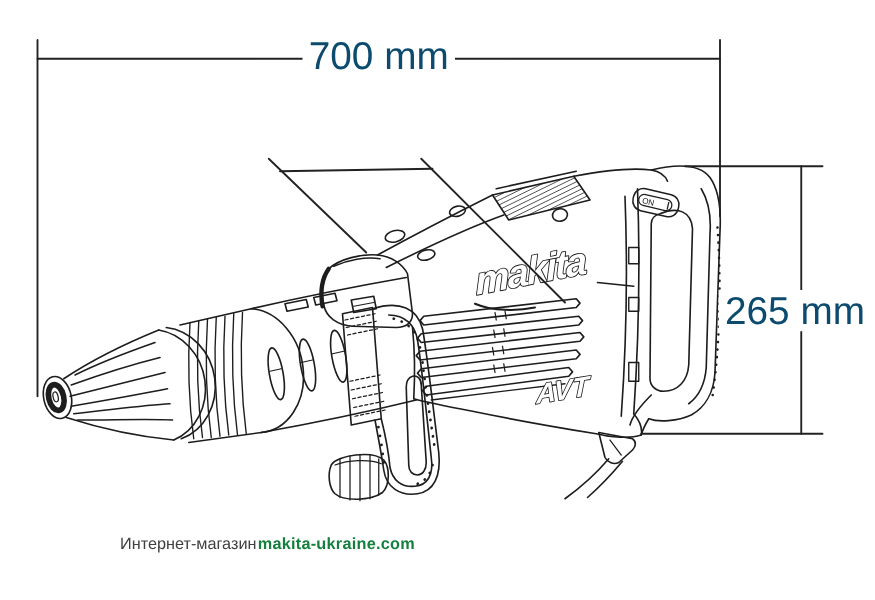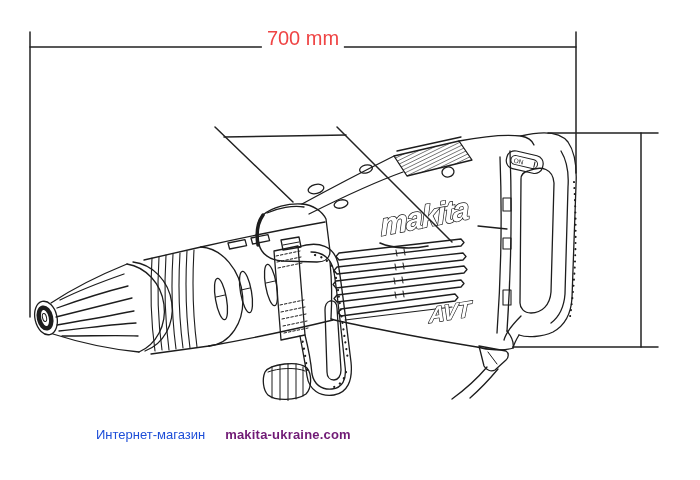--- a/index.html
+++ b/index.html
@@ -3,28 +3,28 @@
 <meta charset="utf-8">
 <style>
   html,body{margin:0;padding:0;background:#fff;}
   .canvas{
     position:relative;width:700px;height:480px;background:#fff;
     font-family:"Liberation Sans",sans-serif;overflow:hidden;
   }
   .canvas svg{position:absolute;left:0;top:0;}
   .dim-label{
     position:absolute;transform:translateX(-50%);
-    background:#fff;color:#ef4444;font-size:20px;line-height:1.08;
+    background:#fff;color:#0c4a6e;font-size:31px;line-height:1.08;
     padding:0 5px;white-space:nowrap;letter-spacing:0;
   }
   .watermark{
     position:absolute;left:96px;top:427px;font-size:13px;white-space:nowrap;
   }
-  .wm-prefix{color:#1d4ed8;}
-  .wm-site{color:#701a75;font-weight:bold;margin-left:20px;letter-spacing:.2px;}
+  .wm-prefix{color:#404040;}
+  .wm-site{color:#15803d;font-weight:bold;margin-left:1px;letter-spacing:.2px;}
 </style>
 </head>
 <body>
 
 <div class="canvas">
 
   <svg width="700" height="480" viewBox="0 0 700 480" fill="none" stroke="#1d1d1d" stroke-width="1.3" stroke-linecap="round" stroke-linejoin="round">
 
     <defs>
       <pattern id="hatch" width="3.5" height="3.5" patternUnits="userSpaceOnUse" patternTransform="rotate(64)">
@@ -174,18 +174,19 @@
         <path d="M548,133 L658,133"></path>
         <path d="M513,347 L658,347"></path>
         <path d="M641,133 L641,347"></path>
       </g>
     </g>
   </svg>
 
   <div class="dim-label" style="left:303px;top:28px">700 mm</div>
 
 
+  <div class="dim-label" style="left:636px;top:232px">265 mm</div>
 
   <div class="watermark">
     <span class="wm-prefix">Интернет-магазин</span><span class="wm-site">makita-ukraine.com</span>
   </div>
 
 </div>
 
 </body></html>

